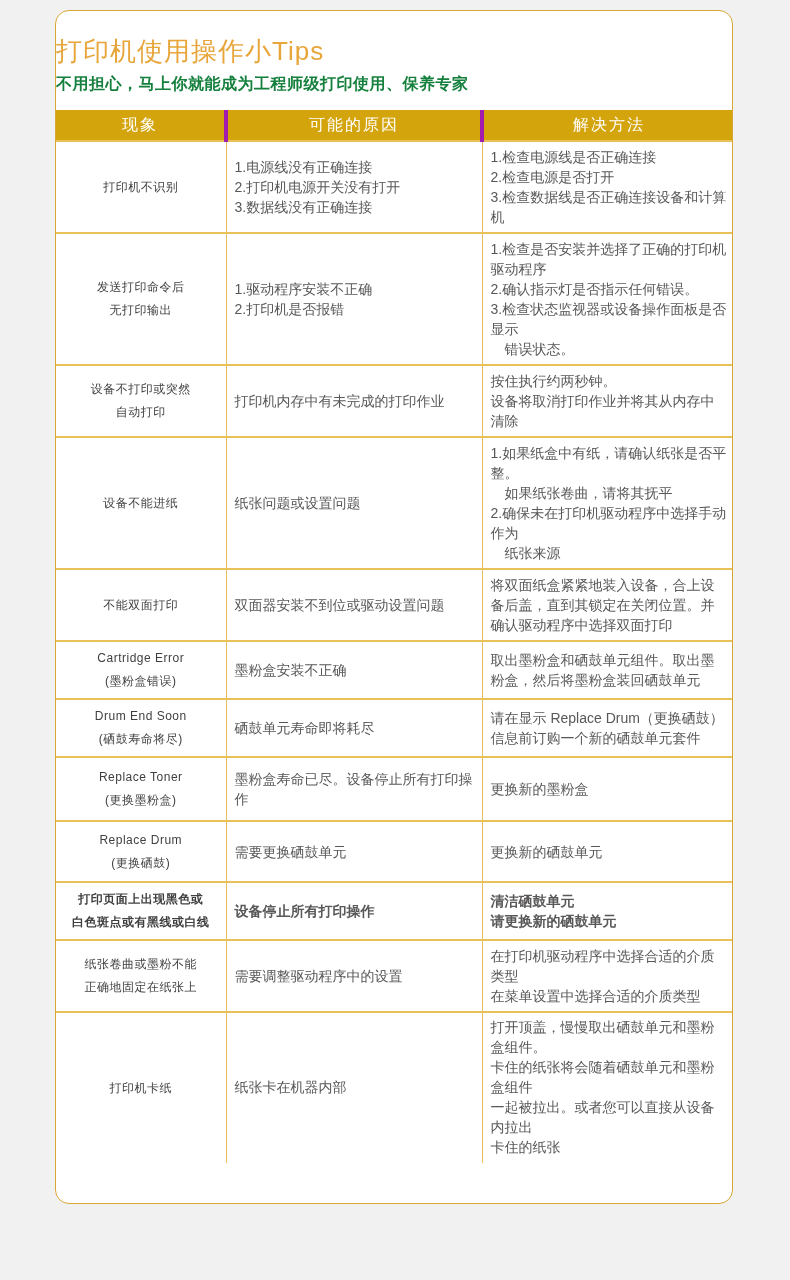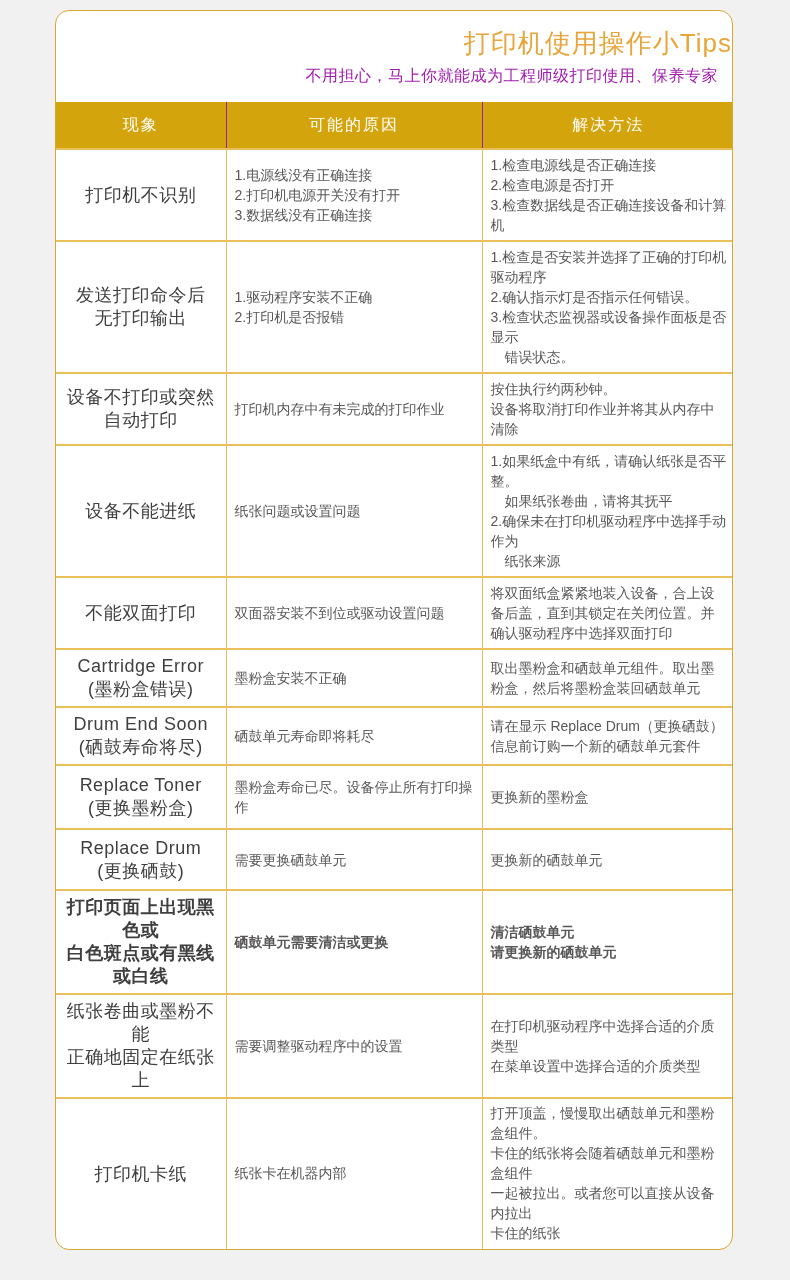--- a/index.html
+++ b/index.html
@@ -21,73 +21,74 @@
     top: 10px;
     width: 678px;
     min-height: 1194px;
     background: #ffffff;
     border: 1px solid #d9a733;
     border-radius: 14px;
     overflow: hidden;
     box-sizing: border-box;
   }
   .title-block {
-    text-align: right;
-    padding-top: 16px;
+    text-align: left;
+    padding-top: 24px;
   }
   .main-title {
     font-size: 26px;
     line-height: 32px;
     color: #e7a53a;
     letter-spacing: 1px;
     font-weight: normal;
     margin: 0;
   }
   .sub-title {
     font-size: 16px;
     line-height: 22px;
-    color: #a21caf;
+    color: #15803d;
     margin: 6px 14px 0 0;
     letter-spacing: 0.5px;
+    font-weight: bold;
   }
   table.tips {
     width: 100%;
     border-collapse: collapse;
     table-layout: fixed;
     margin-top: 15px;
   }
   col.c1 { width: 170px; }
   col.c2 { width: 256px; }
   col.c3 { width: 252px; }
   thead th {
     background: #d4a40d;
     color: #ffffff;
     font-size: 16px;
     font-weight: normal;
     letter-spacing: 2px;
     height: 30px;
     text-align: center;
-    padding: 8px;
-  }
-  thead th + th { border-left: 1px solid #a21caf; }
+    padding: 0;
+  }
+  thead th + th { border-left: 4px solid #a21caf; }
   tbody td {
     border-top: 2px solid #e9c05a;
     vertical-align: middle;
     white-space: pre-line;
     color: #595757;
     font-size: 14px;
     line-height: 20px;
     padding: 5px 6px 5px 8px;
     overflow: hidden;
     box-sizing: border-box;
   }
   tbody td + td { border-left: 1px solid #e9c05a; }
   tbody td.col-phen {
     color: #3f3f3f;
-    font-size: 18px;
+    font-size: 12px;
     line-height: 23px;
     text-align: center;
     letter-spacing: 0.5px;
     padding: 5px 4px;
   }
   
   tbody tr:nth-child(1)  { height: 68px; }
   tbody tr:nth-child(2)  { height: 72px; }
   tbody tr:nth-child(3)  { height: 58px; margin-top: 8px; }
   tbody tr:nth-child(4)  { height: 70px; }
@@ -190,21 +191,21 @@
           </tr>
           <tr>
             <td class="col-phen">Replace Drum
 (更换硒鼓)</td>
             <td class="col-cause">需要更换硒鼓单元</td>
             <td class="col-sol">更换新的硒鼓单元</td>
           </tr>
           <tr>
             <td class="col-phen">打印页面上出现黑色或
 白色斑点或有黑线或白线</td>
-            <td class="col-cause">硒鼓单元需要清洁或更换</td>
+            <td class="col-cause">设备停止所有打印操作</td>
             <td class="col-sol">清洁硒鼓单元
 请更换新的硒鼓单元</td>
           </tr>
           <tr>
             <td class="col-phen">纸张卷曲或墨粉不能
 正确地固定在纸张上</td>
             <td class="col-cause">需要调整驱动程序中的设置</td>
             <td class="col-sol">在打印机驱动程序中选择合适的介质类型
 在菜单设置中选择合适的介质类型</td>
           </tr>

